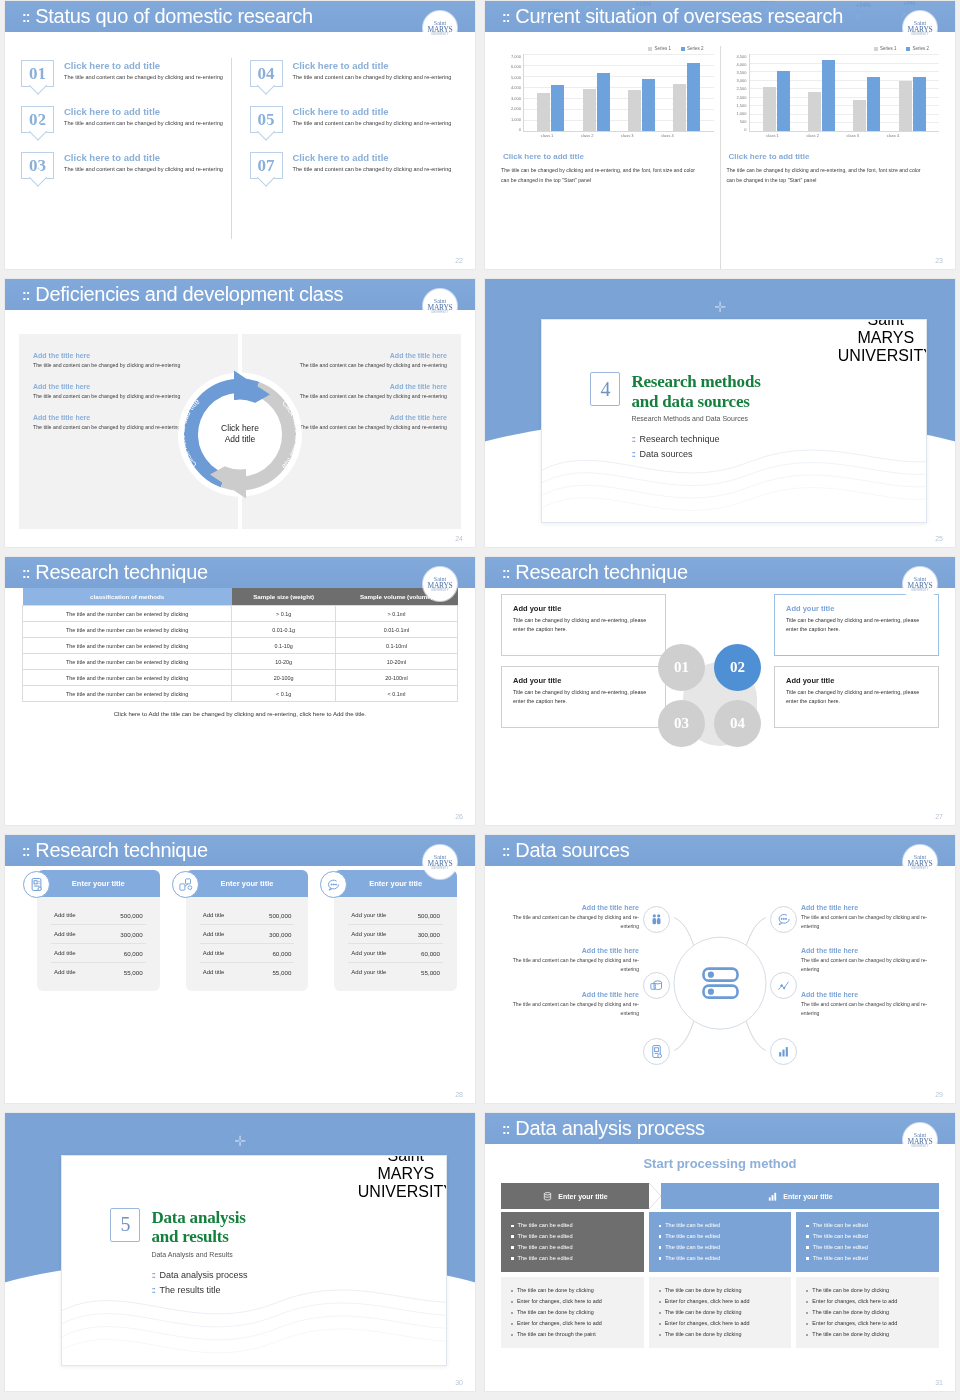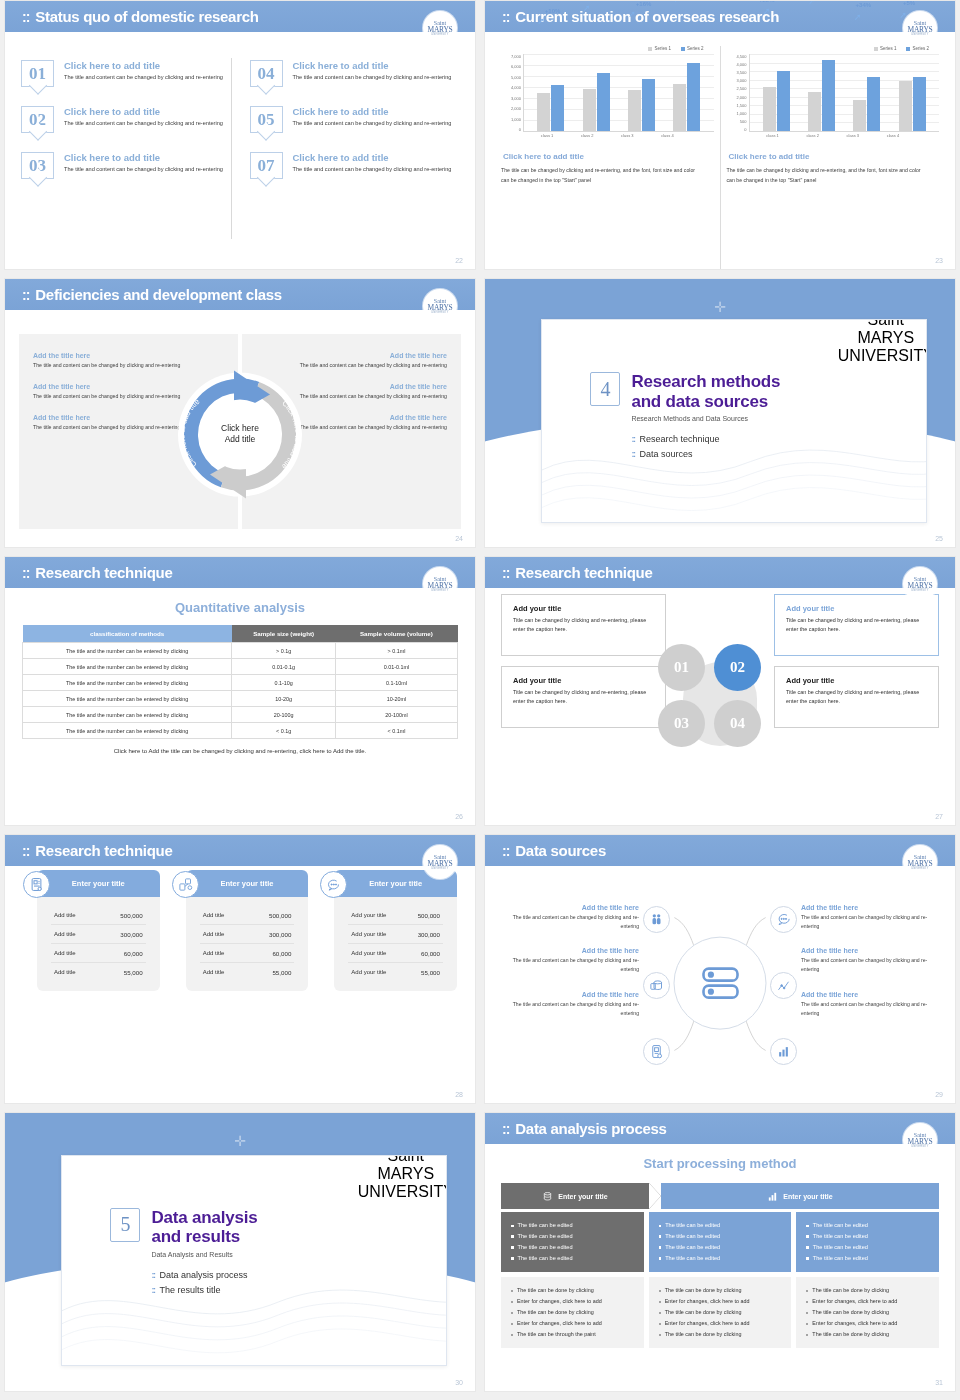--- a/index.html
+++ b/index.html
@@ -30,21 +30,21 @@
     background: linear-gradient(180deg,#82a9da 0%,#7ba3d6 100%);
     display: flex; align-items: center;
     padding-left: 17px;
     position: relative;
   }
   .hdr .dots {
     color: #ffffff; font-size: 14px; font-weight: bold;
     letter-spacing: -1px; margin-right: 6px; line-height: 1;
   }
   .hdr .htitle {
-    color: #ffffff; font-size: 15px; font-weight: bold;
+    color: #ffffff; font-size: 20px; font-weight: normal;
     letter-spacing: -0.3px;
   }
   .logo {
     position: absolute; right: 18px; top: 10px;
     width: 34px; height: 34px; border-radius: 50%;
     background: #ffffff;
     display: flex; flex-direction: column;
     align-items: center; justify-content: center;
     box-shadow: 0 0 0 1px rgba(255,255,255,.6);
     z-index: 5;
@@ -118,21 +118,21 @@
   .divslide .bottomwhite{position:absolute;left:-10%;right:-10%;top:52%;height:70%;
       background:#ffffff;border-radius:50% 50% 0 0 / 28% 28% 0 0;}
   .divcard{position:absolute;left:12%;right:6%;top:15%;bottom:9%;
       background:#fff;border:1px solid #dfe6f0;box-shadow:0 1px 4px rgba(0,0,0,.07);overflow:hidden;}
   .divcard .waves{position:absolute;left:0;right:0;bottom:0;height:62%;opacity:.5;}
   .divinner{position:relative;padding:52px 0 0 48px;}
   .divrow{display:flex;align-items:flex-start;gap:11px;}
   .divnum{width:30px;height:34px;border:1.4px solid #9bb8dc;
       display:flex;align-items:center;justify-content:center;
       color:#6d92c4;font-size:20px;font-family:"Liberation Serif",serif;border-radius:2px;}
-  .divtitle{color:#4c1d95;font-size:17px;font-weight:bold;line-height:1.15;letter-spacing:-.2px;}
+  .divtitle{color:#15803d;font-size:17px;font-weight:bold;line-height:1.15;letter-spacing:-.2px;font-family:Liberation Serif, serif;}
   .divsub{color:#555;font-size:7px;margin-top:4px;}
   .divbullets{margin-top:12px;margin-left:41px;}
   .divbullets div{color:#333;font-size:9px;margin-bottom:5px;display:flex;gap:5px;align-items:center;}
   .divbullets .bd{color:#7ba3d6;font-weight:bold;font-size:9px;letter-spacing:-1.5px;}
   .divlogo{position:absolute;right:22px;top:0px;width:36px;height:36px;border-radius:50%;
       background:#fff;display:flex;flex-direction:column;align-items:center;justify-content:center;}
   .cross{position:absolute;left:50%;top:20px;transform:translateX(-50%);
       color:rgba(255,255,255,.45);font-size:14px;}
   
   .sect-title{text-align:center;color:#8dafda;font-size:13px;font-weight:bold;margin:12px 0 10px 0;}
@@ -537,21 +537,20 @@
   <div class="slide">
     <div class="hdr">
       <span class="dots">::</span>
       <span class="htitle">Research technique</span>
     </div>
     <div class="logo">
       <span class="l1">Saint</span>
       <span class="l2">MARYS</span>
       <span class="l3">UNIVERSITY</span>
     </div>
-    <div class="sect-title">Quantitative analysis</div>
     <table class="qt">
       <thead>
         <tr>
           <th class="c1">classification of methods</th>
           <th class="c2">Sample size (weight)</th>
           <th class="c2">Sample volume (volume)</th>
         </tr>
       </thead>
       <tbody>
         <tr>

